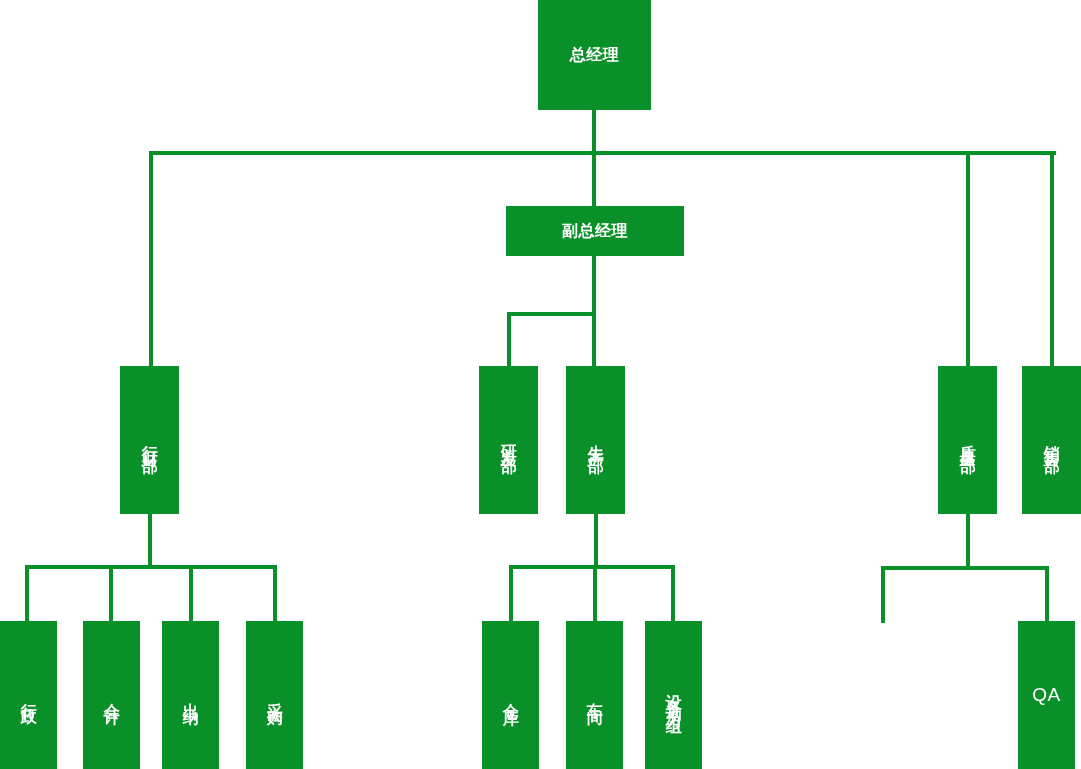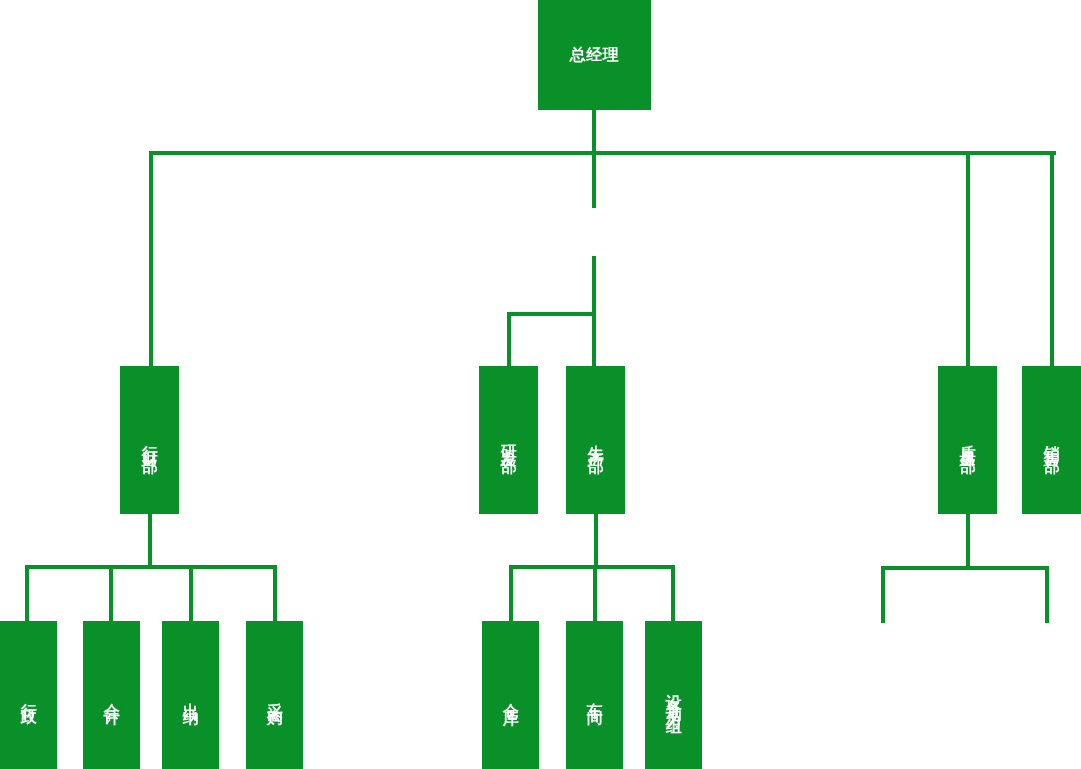--- a/index.html
+++ b/index.html
@@ -94,20 +94,21 @@
   <div class="conn v" style="left:671px; top:565px; height:58px;"></div>
 
   <div class="conn v" style="left:966px; top:514px; height:54px;"></div>
 
   <div class="conn h" style="left:881px; top:566px; width:168px;"></div>
   <div class="conn v" style="left:881px; top:566px; height:57px;"></div>
   <div class="conn v" style="left:1045px; top:566px; height:57px;"></div>
 
   <div class="node horiz" style="left:538px; top:0px; width:113px; height:110px;">总经理</div>
 
+  <div class="node horiz" style="left:506px; top:206px; width:178px; height:50px;">副总经理</div>
 
   <div class="node vert" style="left:120px; top:366px; width:59px; height:148px;">行财部</div>
 
   <div class="node vert" style="left:479px; top:366px; width:59px; height:148px;">研发部</div>
 
   <div class="node vert" style="left:566px; top:366px; width:59px; height:148px;">生产部</div>
 
   <div class="node vert" style="left:938px; top:366px; width:59px; height:148px;">质量部</div>
 
   <div class="node vert" style="left:1022px; top:366px; width:59px; height:148px;">销售部</div>
@@ -120,14 +121,15 @@
 
   <div class="node vert" style="left:246px; top:621px; width:57px; height:148px;">采购</div>
 
   <div class="node vert" style="left:482px; top:621px; width:57px; height:148px;">仓库</div>
 
   <div class="node vert" style="left:566px; top:621px; width:57px; height:148px;">车间</div>
 
   <div class="node vert" style="left:645px; top:621px; width:57px; height:148px;">设备动力组</div>
 
 
+  <div class="node latin" style="left:1018px; top:621px; width:57px; height:148px;">QA</div>
 
 </div>
 
 </body></html>

